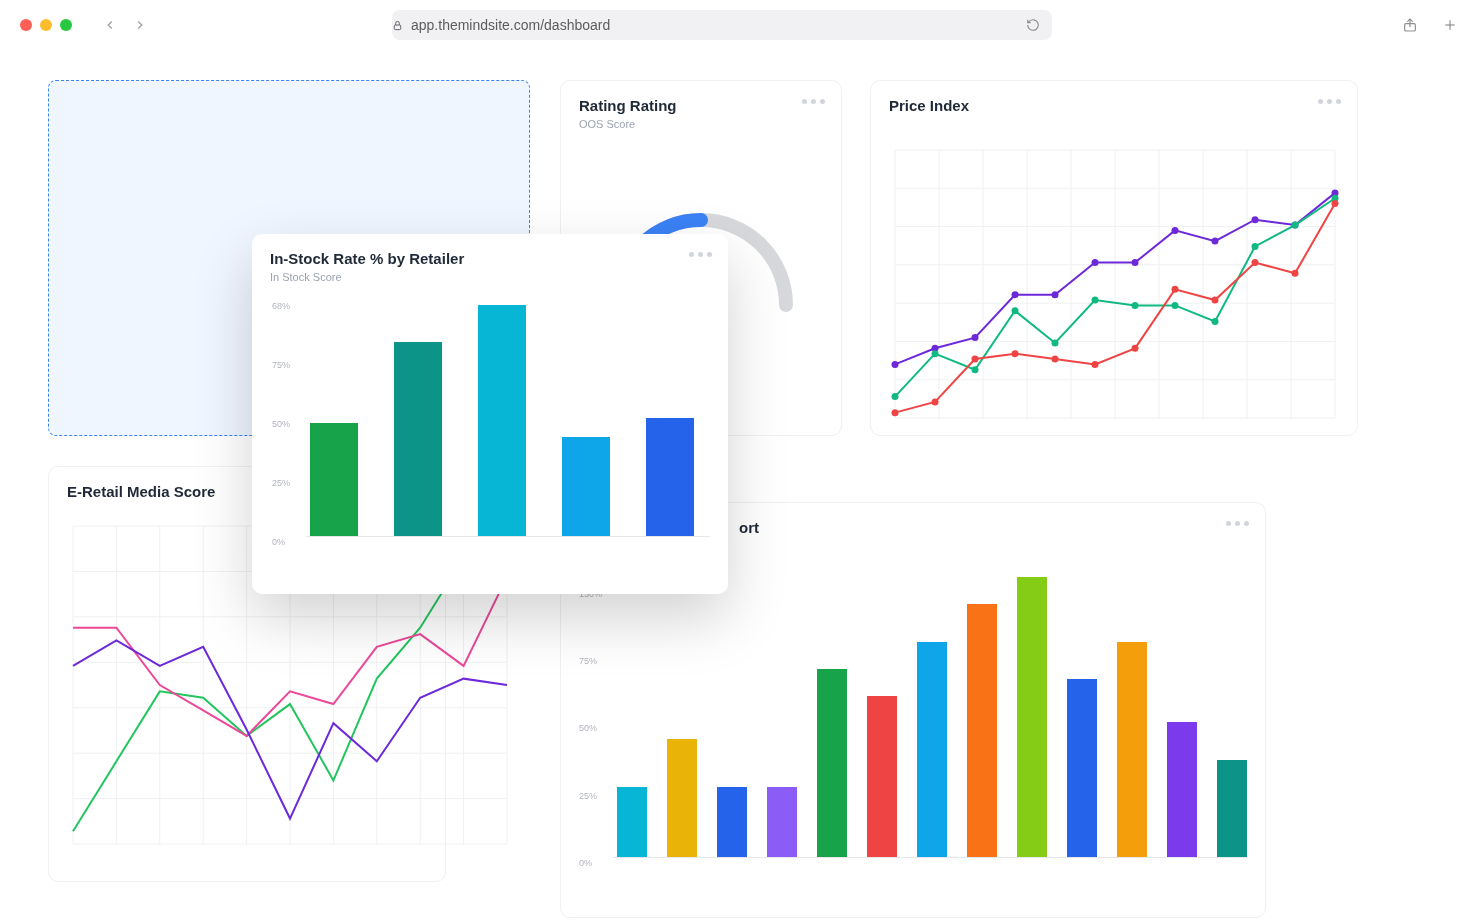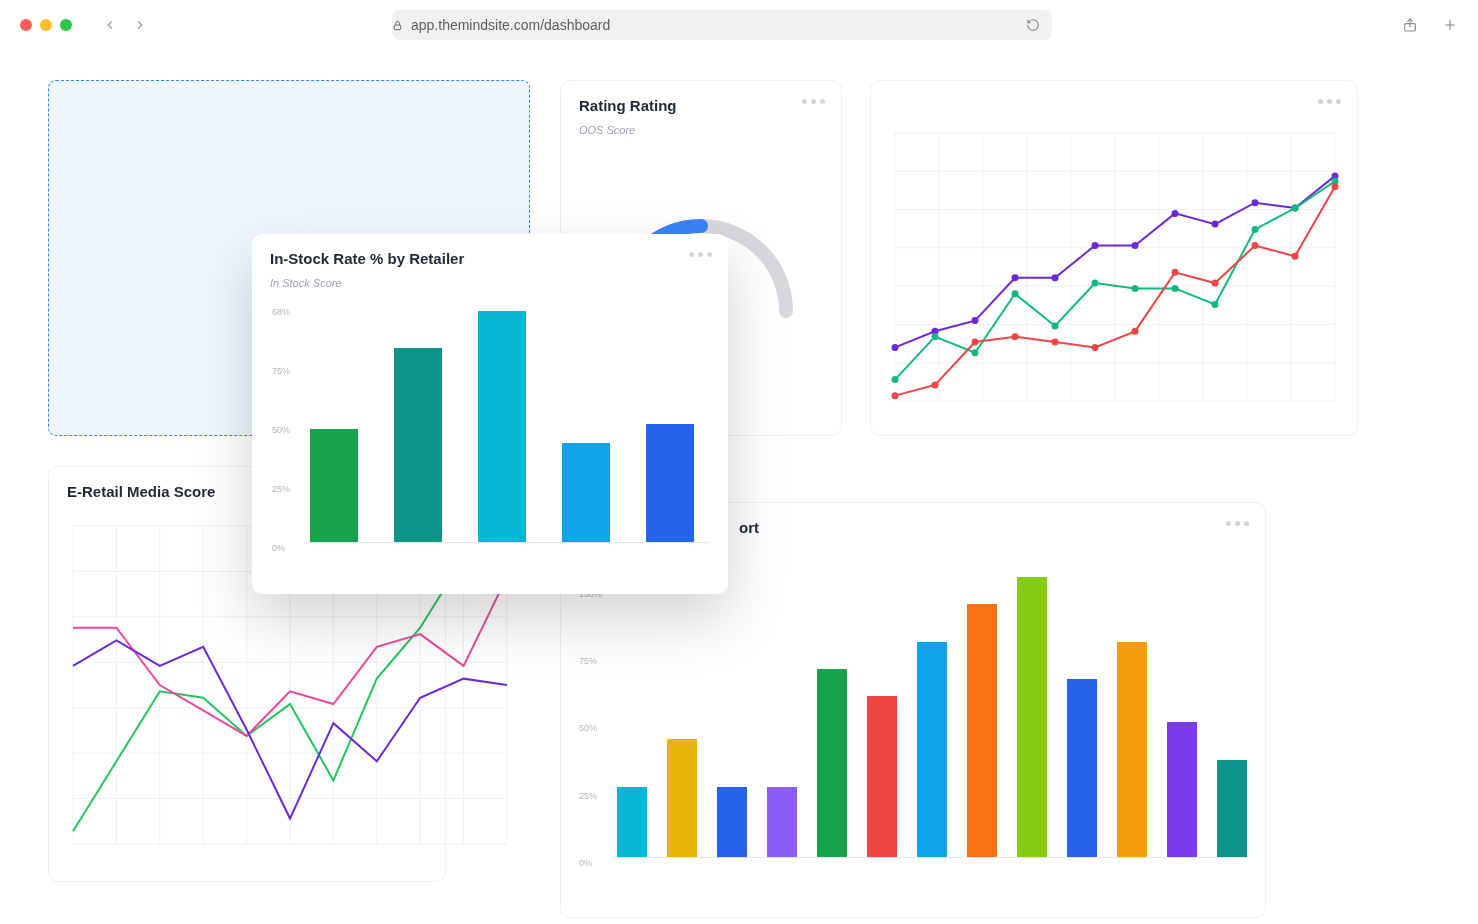--- a/index.html
+++ b/index.html
@@ -57,21 +57,21 @@
     background: rgba(219, 234, 254, 0.45);
   }
   .card {
     position: absolute;
     background: #fff;
     border: 1px solid #eef0f2;
     border-radius: 10px;
     padding: 16px 18px 10px 18px;
   }
   .card h3 { font-size: 15px; font-weight: 600; color: #1f2937; }
-  .card .sub { font-size: 11px; color: #9ca3af; margin-top: 10px; font-style: italic; }
+  .card .sub { font-size: 11px; color: #9ca3af; margin-top: 4px; }
   .more-dots {
     position: absolute;
     top: 18px; right: 16px;
     display: flex; gap: 4px;
     cursor: pointer;
   }
   .more-dots span { width: 5px; height: 5px; border-radius: 50%; background: #d1d5db; }
 
   
   #card-avg { top: 30px; left: 560px; width: 282px; height: 356px; }
@@ -164,20 +164,21 @@
       </div>
     <div class="gauge-wrap">
       <svg width="210" height="140" viewBox="0 0 210 140">
         <path d="M 20 120 A 85 85 0 0 1 190 120" stroke="#d6d8dc" stroke-width="14" fill="none" stroke-linecap="round"></path>
         <path d="M 20 120 A 85 85 0 0 1 105 35" stroke="#3b82f6" stroke-width="14" fill="none" stroke-linecap="round"></path>
       </svg>
     </div>
   </div>
 
   <div id="card-price" class="card">
+    <h3>Price Index</h3>
     <div class="more-dots">
         <span></span>
         <span></span>
         <span></span>
       </div>
     <svg class="line-chart" id="price-line" viewBox="0 0 452 280">
         <g class="gridlines">
           <line x1="6" y1="6" x2="6" y2="274"></line>
           <line x1="50" y1="6" x2="50" y2="274"></line>
           <line x1="94" y1="6" x2="94" y2="274"></line>

